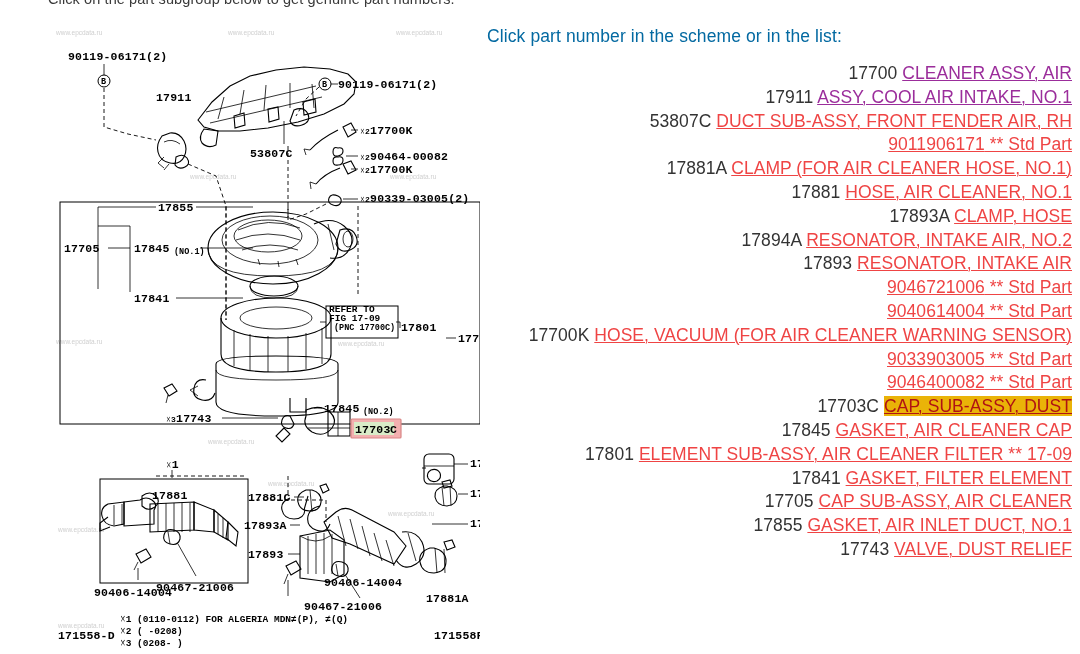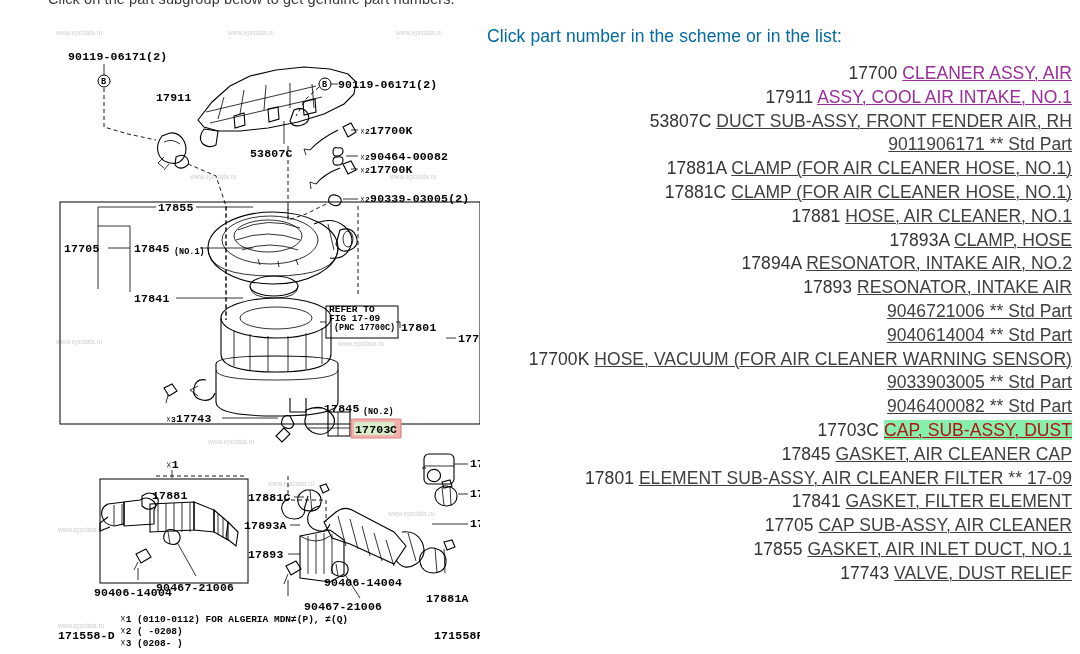--- a/index.html
+++ b/index.html
@@ -68,34 +68,34 @@
     line-height: 23.8px;
     color: #333333;
     letter-spacing: 0.05px;
     white-space: normal;
     text-align: right;
   }
   .pn {
     color: #333333;
   }
   .plink {
-    color: #404040;
+    color: #ef4444;
     text-decoration: underline;
     text-decoration-thickness: 1px;
     text-underline-offset: 1px;
     cursor: pointer;
   }
   .plink.visited {
     color: #9b2d9b;
   }
   .plink .nound {
     text-decoration: none;
   }
   .plink.hl {
-    background: #86efac;
+    background: #eab308;
     color: #b01313;
     text-decoration-color: #b01313;
   }
 </style>
 </head>
 <body>
 
 <div id="page">
 
   <div class="top-instruction">Click on the part subgroup below to get genuine part numbers.</div>
@@ -410,21 +410,20 @@
   </div>
 
   <div id="right-col">
     <div class="list-heading">Click part number in the scheme or in the list:</div>
     <ul class="part-list" id="part-list">
         <li class="part-row"><span class="pn">17700</span> <span class="plink visited">CLEANER ASSY, AIR</span></li>
         <li class="part-row"><span class="pn">17911</span> <span class="plink visited">ASSY, COOL AIR INTAKE, NO.1</span></li>
         <li class="part-row"><span class="pn">53807C</span> <span class="plink">DUCT SUB-ASSY, FRONT FENDER AIR, RH</span></li>
         <li class="part-row"><span class="plink"><span>9011906171</span><span class="nound"> ** Std Part</span></span></li>
         <li class="part-row"><span class="pn">17881A</span> <span class="plink">CLAMP (FOR AIR CLEANER HOSE, NO.1)</span></li>
-        <li class="part-row"><span class="pn">17881C</span> <span class="plink">CLAMP (FOR AIR CLEANER HOSE, NO.1)</span></li>
         <li class="part-row"><span class="pn">17881</span> <span class="plink">HOSE, AIR CLEANER, NO.1</span></li>
         <li class="part-row"><span class="pn">17893A</span> <span class="plink">CLAMP, HOSE</span></li>
         <li class="part-row"><span class="pn">17894A</span> <span class="plink">RESONATOR, INTAKE AIR, NO.2</span></li>
         <li class="part-row"><span class="pn">17893</span> <span class="plink">RESONATOR, INTAKE AIR</span></li>
         <li class="part-row"><span class="plink"><span>9046721006</span><span class="nound"> ** Std Part</span></span></li>
         <li class="part-row"><span class="plink"><span>9040614004</span><span class="nound"> ** Std Part</span></span></li>
         <li class="part-row"><span class="pn">17700K</span> <span class="plink">HOSE, VACUUM (FOR AIR CLEANER WARNING SENSOR)</span></li>
         <li class="part-row"><span class="plink"><span>9033903005</span><span class="nound"> ** Std Part</span></span></li>
         <li class="part-row"><span class="plink"><span>9046400082</span><span class="nound"> ** Std Part</span></span></li>
         <li class="part-row"><span class="pn">17703C</span> <span class="plink hl">CAP, SUB-ASSY, DUST</span></li>

